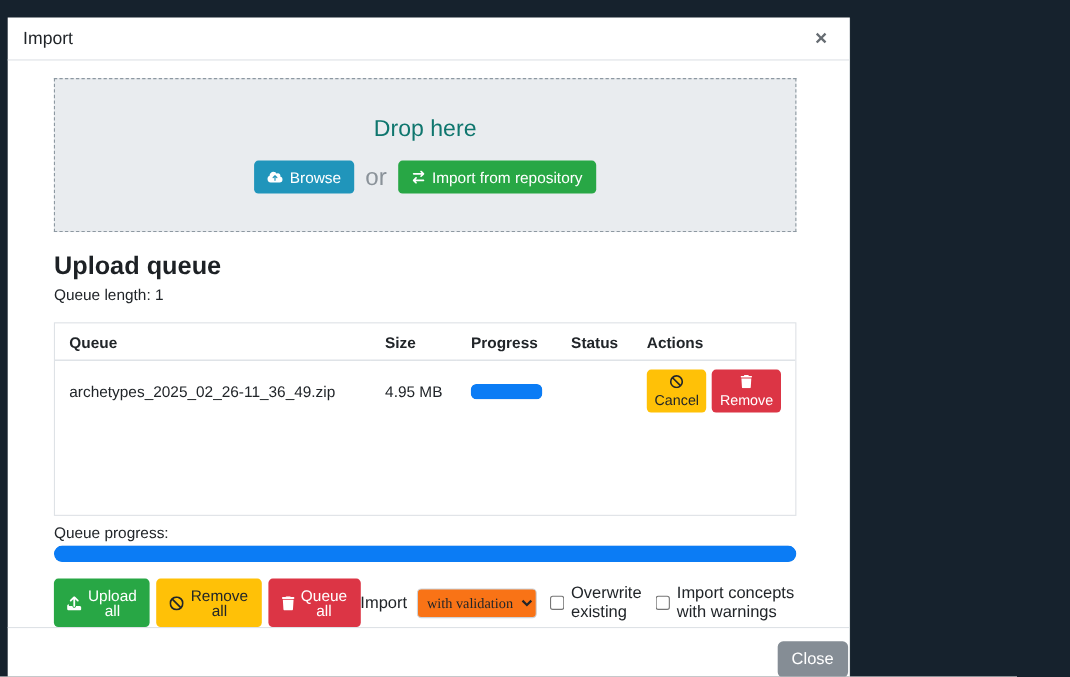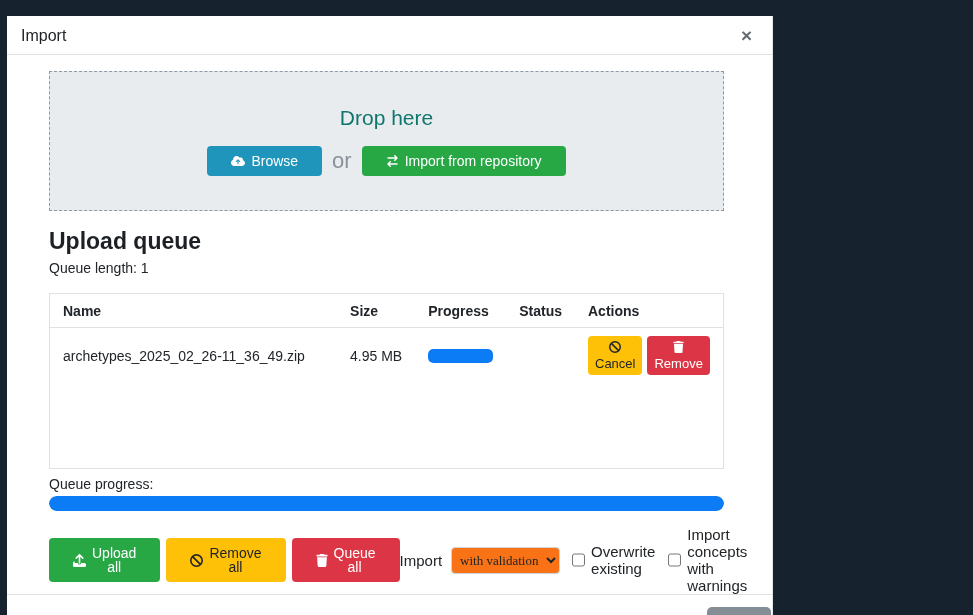--- a/index.html
+++ b/index.html
@@ -36,21 +36,21 @@
     height: 140px; background: #e9ecef;
     border: 1px dashed #8d98a1;
     display: flex; flex-direction: column; align-items: center; justify-content: center;
   }
   .drop-label { font-size: 21px; color: #0f766e; margin-bottom: 16px; }
   .drop-actions { display: flex; align-items: center; }
   .btn {
     display: inline-flex; align-items: center; gap: 6px;
     border: none; border-radius: 4px; cursor: pointer;
     font-family: "Liberation Sans", sans-serif;
-    font-size: 14px; color: #fff; padding: 8px 24px; line-height: 1;
+    font-size: 14px; color: #fff; padding: 8px 12px; line-height: 1;
   }
   .btn svg { display: block; }
   .btn-info { background: var(--info, #2095bb); }
   .btn-success { background: var(--success, #28a745); }
   .btn-warning { background: var(--warning, #ffc107); color: #212529; }
   .btn-danger { background: var(--danger, #dc3545); }
   .btn-secondary { background: var(--secondary, #858d95); }
   .or-label { font-size: 22px; color: #8a9299; margin: 0 10px; }
   
   .queue-heading { font-size: 23px; font-weight: bold; margin: 17px 0 5px; color: #1d2125; }
@@ -129,21 +129,21 @@
       </div>
     </div>
 
     <div class="queue-heading">Upload queue</div>
     <div class="queue-length">Queue length: 1</div>
 
     <div class="table-wrap">
       <table>
         <thead>
           <tr>
-            <th>Name</th>
+            <th>Queue</th>
             <th class="col-size">Size</th>
             <th class="col-progress">Progress</th>
             <th class="col-status">Status</th>
             <th class="col-actions">Actions</th>
           </tr>
         </thead>
         <tbody>
           <tr>
             <td>archetypes_2025_02_26-11_36_49.zip</td>
             <td class="col-size">4.95 MB</td>

